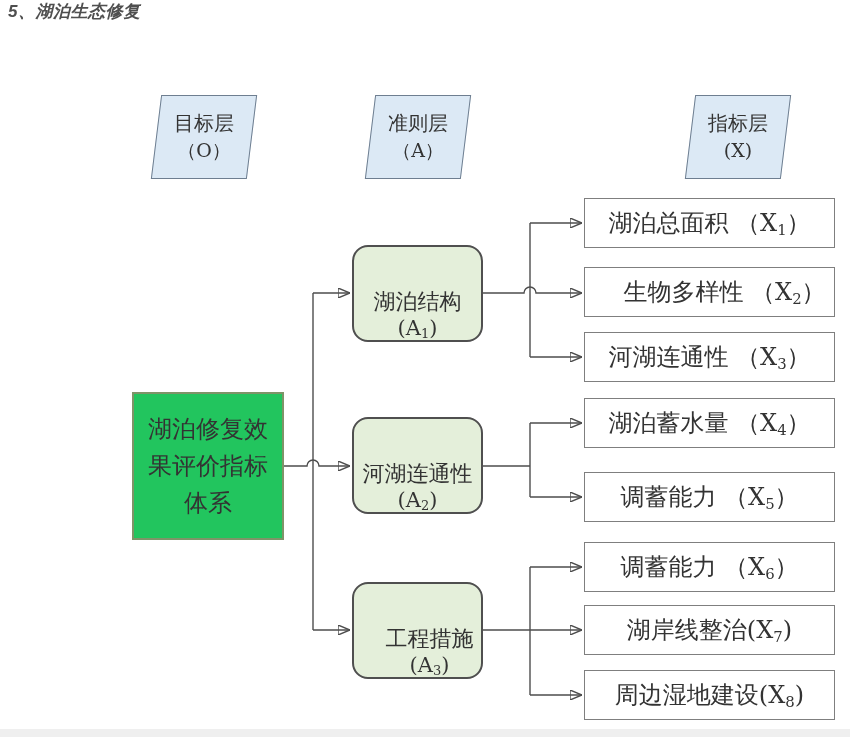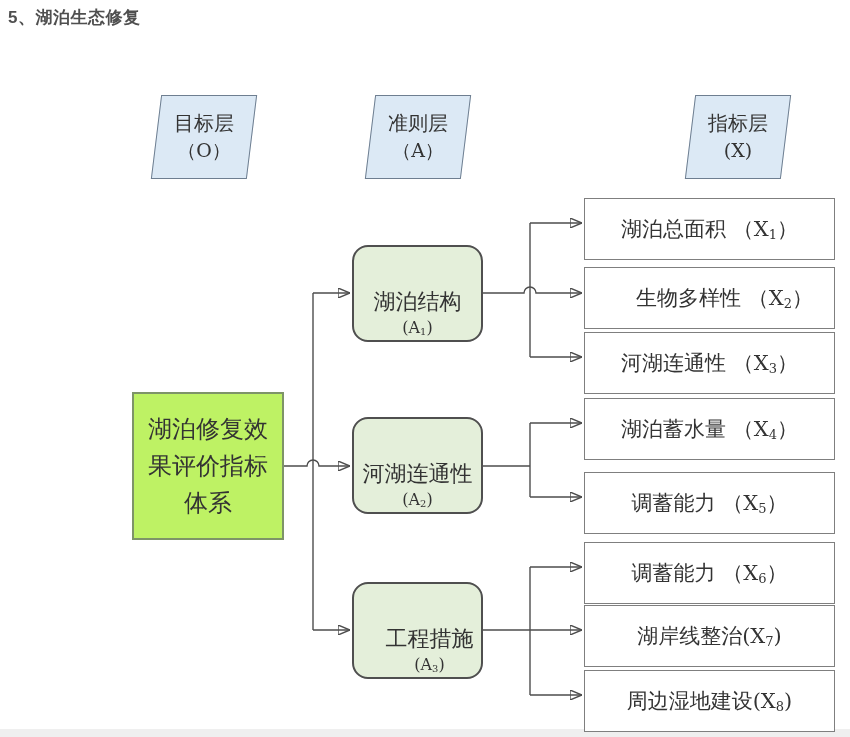--- a/index.html
+++ b/index.html
@@ -17,21 +17,21 @@
   .hdr {
     position: absolute;
     left: 8px;
     font-family: "Liberation Sans", "DejaVu Sans", sans-serif;
     font-weight: bold;
     font-size: 17px;
     color: #4f4f4f;
     letter-spacing: 0.5px;
     white-space: nowrap;
   }
-  #hdr1 { top: 6px; }
+  #hdr1 { top: 0; font-style: italic; }
   #hdr2 { top: 32px; }
 
   
   .para { position: absolute; width: 96px; height: 84px; }
   .para-shape {
     position: absolute; inset: 0;
     background: #dce9f5;
     border: 1.6px solid #6e7e90;
     transform: skewX(-7deg);
   }
@@ -46,21 +46,21 @@
   .para-code { font-size: 19px; }
   #para-goal      { left: 156px; top: 95px; }
   #para-criteria  { left: 370px; top: 95px; }
   #para-indicator { left: 690px; top: 95px; }
 
   
   #goal-node {
     position: absolute;
     left: 132px; top: 392px;
     width: 152px; height: 148px;
-    background: #bef264;
+    background: #22c55e;
     border: 2px solid #7e9468;
     box-sizing: border-box;
     display: flex; align-items: center; justify-content: center;
     text-align: center;
     font-size: 24px; line-height: 37px;
     color: #333;
     padding: 2px 6px;
   }
 
   
@@ -69,35 +69,35 @@
     left: 352px; width: 131px; height: 97px;
     background: #e4efda;
     border: 2px solid #4f4f4f;
     border-radius: 16px;
     box-sizing: border-box;
     display: flex; flex-direction: column;
     align-items: center; justify-content: center;
     text-align: center; color: #333;
   }
   .cnode-label { font-size: 22px; line-height: 28px; margin-top: 40px; }
-  .cnode-code  { font-size: 16px; line-height: 24px; }
+  .cnode-code  { font-size: 21px; line-height: 24px; }
   #cnode-a1 { top: 245px; }
   #cnode-a2 { top: 417px; }
   #cnode-a3 { top: 582px; padding-left: 24px; }
 
   
   .inode {
     position: absolute;
-    left: 584px; width: 251px; height: 62px;
+    left: 584px; width: 251px; height: 50px;
     background: #ffffff;
     border: 1.6px solid #7f7f7f;
     box-sizing: border-box;
     display: flex; align-items: center; justify-content: center;
     text-align: center;
-    font-size: 21px; color: #333;
+    font-size: 24px; color: #333;
     white-space: nowrap;
   }
   #inode-x1 { top: 198px; }
   #inode-x2 { top: 267px; padding-left: 30px; }
   #inode-x3 { top: 332px; }
   #inode-x4 { top: 398px; }
   #inode-x5 { top: 472px; }
   #inode-x6 { top: 542px; }
   #inode-x7 { top: 605px; }
   #inode-x8 { top: 670px; }

